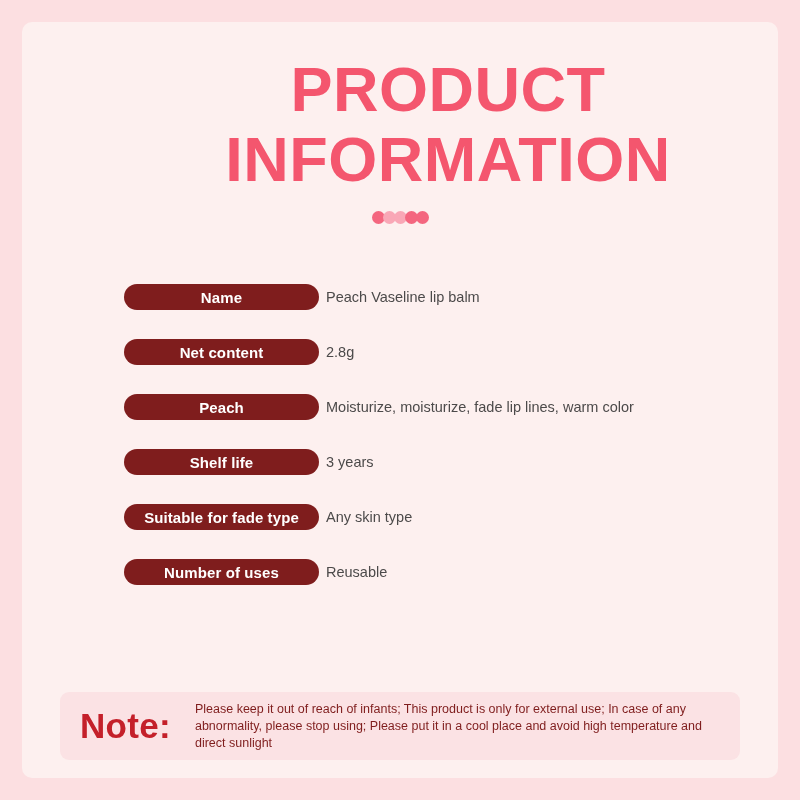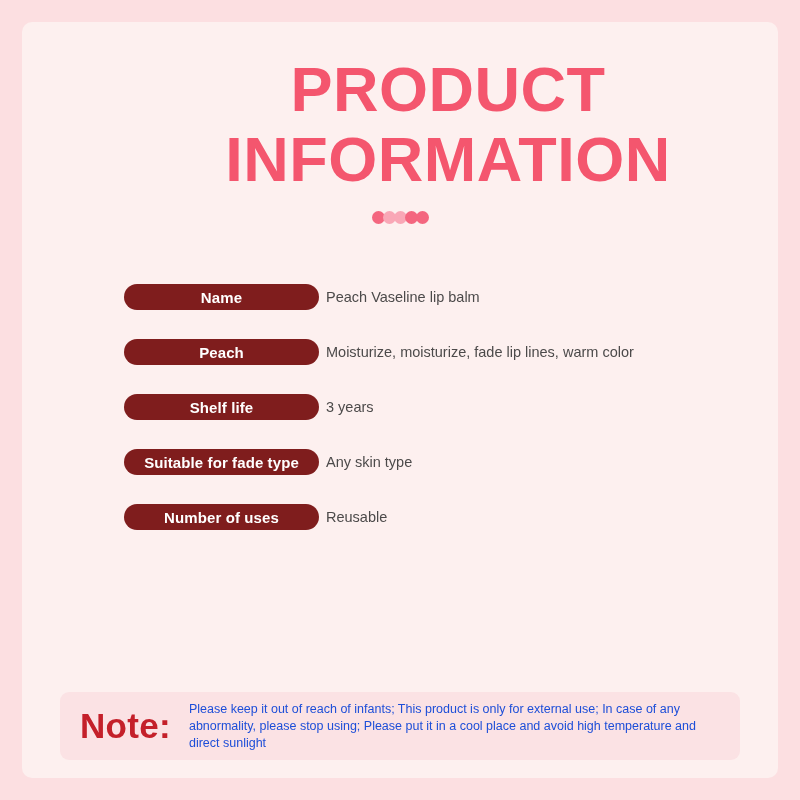--- a/index.html
+++ b/index.html
@@ -112,24 +112,24 @@
     align-items: center;
     box-sizing: border-box;
     padding: 0 14px 0 20px;
   }
   .note-label {
     color: #c4202a;
     font-size: 35px;
     font-weight: bold;
     letter-spacing: 0.3px;
     flex: none;
-    margin-right: 18px;
+    margin-right: 24px;
   }
   .note-text {
-    color: #1d4ed8;
+    color: #7f1d1d;
     font-size: 12.5px;
     line-height: 17px;
     flex: 1;
   }
 </style>
 </head>
 <body>
 
 <div class="poster">
   <div class="card">
@@ -146,20 +146,24 @@
       <span class="dot strong"></span>
       <span class="dot strong"></span>
     </div>
 
     <div class="spec-list">
       <div class="spec-row">
         <div class="spec-pill">Name</div>
         <div class="spec-value">Peach Vaseline lip balm</div>
       </div>
       <div class="spec-row">
+        <div class="spec-pill">Net content</div>
+        <div class="spec-value">2.8g</div>
+      </div>
+      <div class="spec-row">
         <div class="spec-pill">Peach</div>
         <div class="spec-value">Moisturize, moisturize, fade lip lines, warm color</div>
       </div>
       <div class="spec-row">
         <div class="spec-pill">Shelf life</div>
         <div class="spec-value">3 years</div>
       </div>
       <div class="spec-row">
         <div class="spec-pill">Suitable for fade type</div>
         <div class="spec-value">Any skin type</div>

